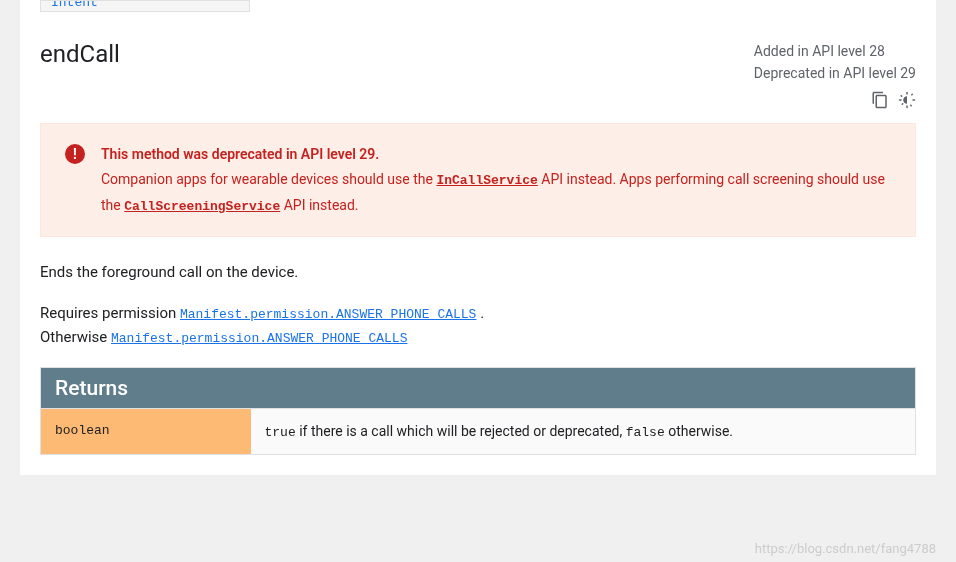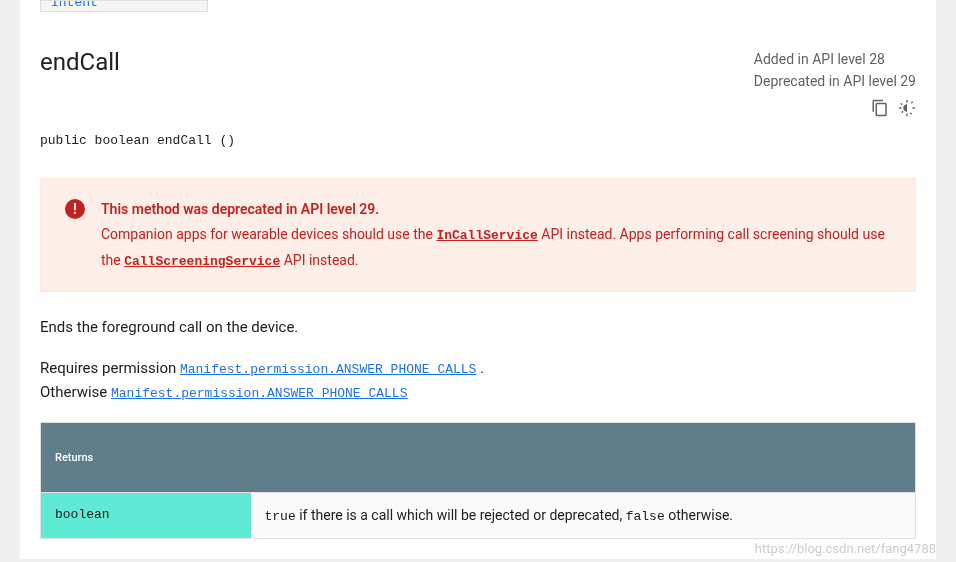--- a/index.html
+++ b/index.html
@@ -15,24 +15,24 @@
     }
     .page-wrapper {
       background: #fff;
       margin: 0 20px;
       padding: 0 20px 20px 20px;
       position: relative;
     }
     .top-fragment {
       background: #f5f5f5;
       border: 1px solid #e0e0e0;
-      width: 168px;
+      width: 210px;
       height: 12px;
       margin-left: 0;
-      margin-bottom: 36px;
+      margin-bottom: 28px;
       padding-left: 10px;
       overflow: hidden;
     }
     .top-fragment span {
       font-family: 'Courier New', monospace;
       color: #1a73e8;
       font-size: 13px;
       position: relative;
       top: -8px;
     }
@@ -123,36 +123,36 @@
     }
     .returns-table {
       width: 100%;
       border-collapse: collapse;
       margin-top: 10px;
       border: 1px solid #e0e0e0;
     }
     .returns-header {
       background: #607d8b;
       color: #fff;
-      padding: 28px 14px;
+      padding: 8px 14px;
       font-weight: 500;
-      font-size: 11px;
+      font-size: 21px;
       text-align: left;
     }
     .returns-table td {
       padding: 14px;
       vertical-align: top;
       background: #fafafa;
       border-top: 1px solid #e0e0e0;
     }
     .returns-table td:first-child {
       width: 210px;
       font-family: 'Courier New', monospace;
       font-size: 13px;
-      background: #5eead4;
+      background: #fdba74;
     }
     .ret-code {
       font-family: 'Courier New', monospace;
       font-size: 13px;
     }
     .watermark {
       position: absolute;
       bottom: 6px;
       right: 20px;
       color: #ccc;
@@ -178,21 +178,20 @@
         </span>
         <span class="icon-btn">
           <svg viewBox="0 0 24 24" fill="currentColor">
               <path d="M12 7c-2.76 0-5 2.24-5 5s2.24 5 5 5V7zM2 13h2c.55 0 1-.45 1-1s-.45-1-1-1H2c-.55 0-1 .45-1 1s.45 1 1 1zm18 0h2c.55 0 1-.45 1-1s-.45-1-1-1h-2c-.55 0-1 .45-1 1s.45 1 1 1zM11 2v2c0 .55.45 1 1 1s1-.45 1-1V2c0-.55-.45-1-1-1s-1 .45-1 1zm0 18v2c0 .55.45 1 1 1s1-.45 1-1v-2c0-.55-.45-1-1-1s-1 .45-1 1zM5.64 6.35l-.71-.71c-.39-.39-1.02-.39-1.41 0s-.39 1.02 0 1.41l.71.71c.39.39 1.02.39 1.41 0s.39-1.02 0-1.41zm12.73 12.73l-.71-.71c-.39-.39-1.02-.39-1.41 0s-.39 1.02 0 1.41l.71.71c.39.39 1.02.39 1.41 0s.39-1.02 0-1.41zM19.07 5.64l.71-.71c.39-.39.39-1.02 0-1.41s-1.02-.39-1.41 0l-.71.71c-.39.39-.39 1.02 0 1.41s1.02.39 1.41 0zM6.35 18.37l.71-.71c.39-.39.39-1.02 0-1.41s-1.02-.39-1.41 0l-.71.71c-.39.39-.39 1.02 0 1.41s1.02.39 1.41 0z"></path>
             </svg>
         </span>
       </div>
     </div>
   </div>
 
-  <div class="signature">public boolean endCall ()</div>
 
   <div class="deprecation-box">
     <div class="dep-icon">!</div>
     <div class="dep-content">
       <span class="dep-title">This method was deprecated in API level 29.</span><br>
       <span>Companion apps for wearable devices should use the </span><a href="#" class="code-link">InCallService</a><span> API instead. Apps performing call screening should use the </span><a href="#" class="code-link">CallScreeningService</a><span> API instead.</span>
     </div>
   </div>
 
   <p class="desc">Ends the foreground call on the device.</p>

